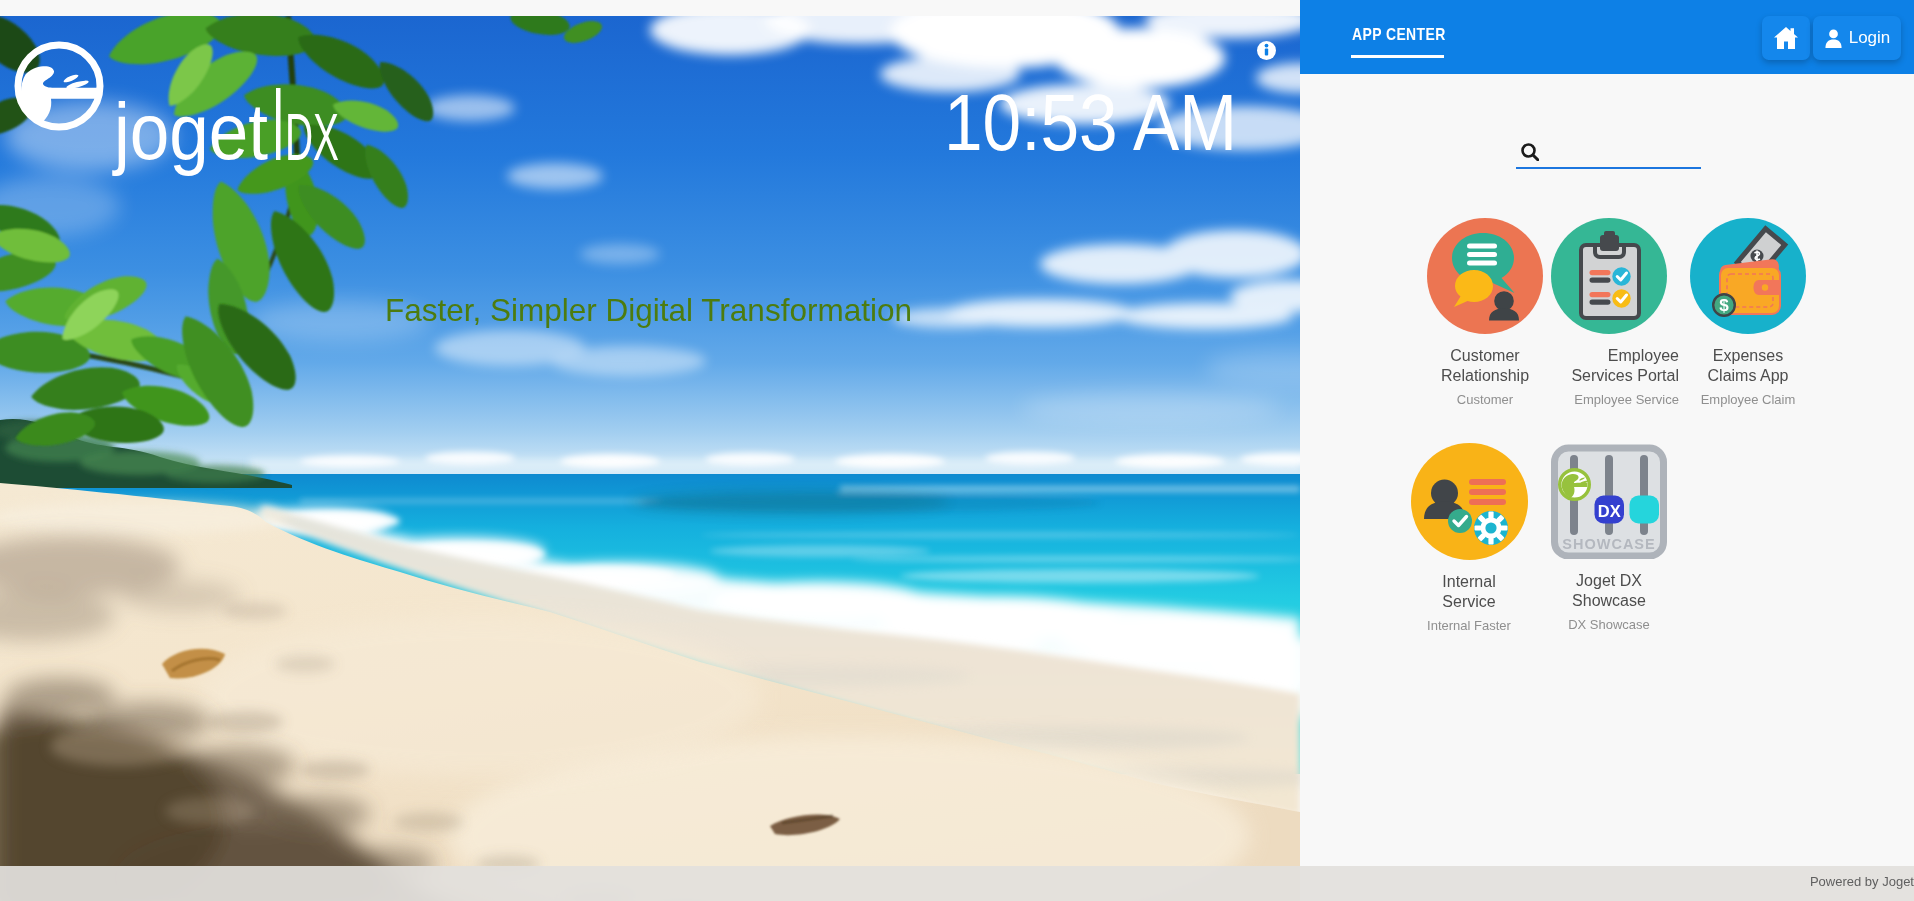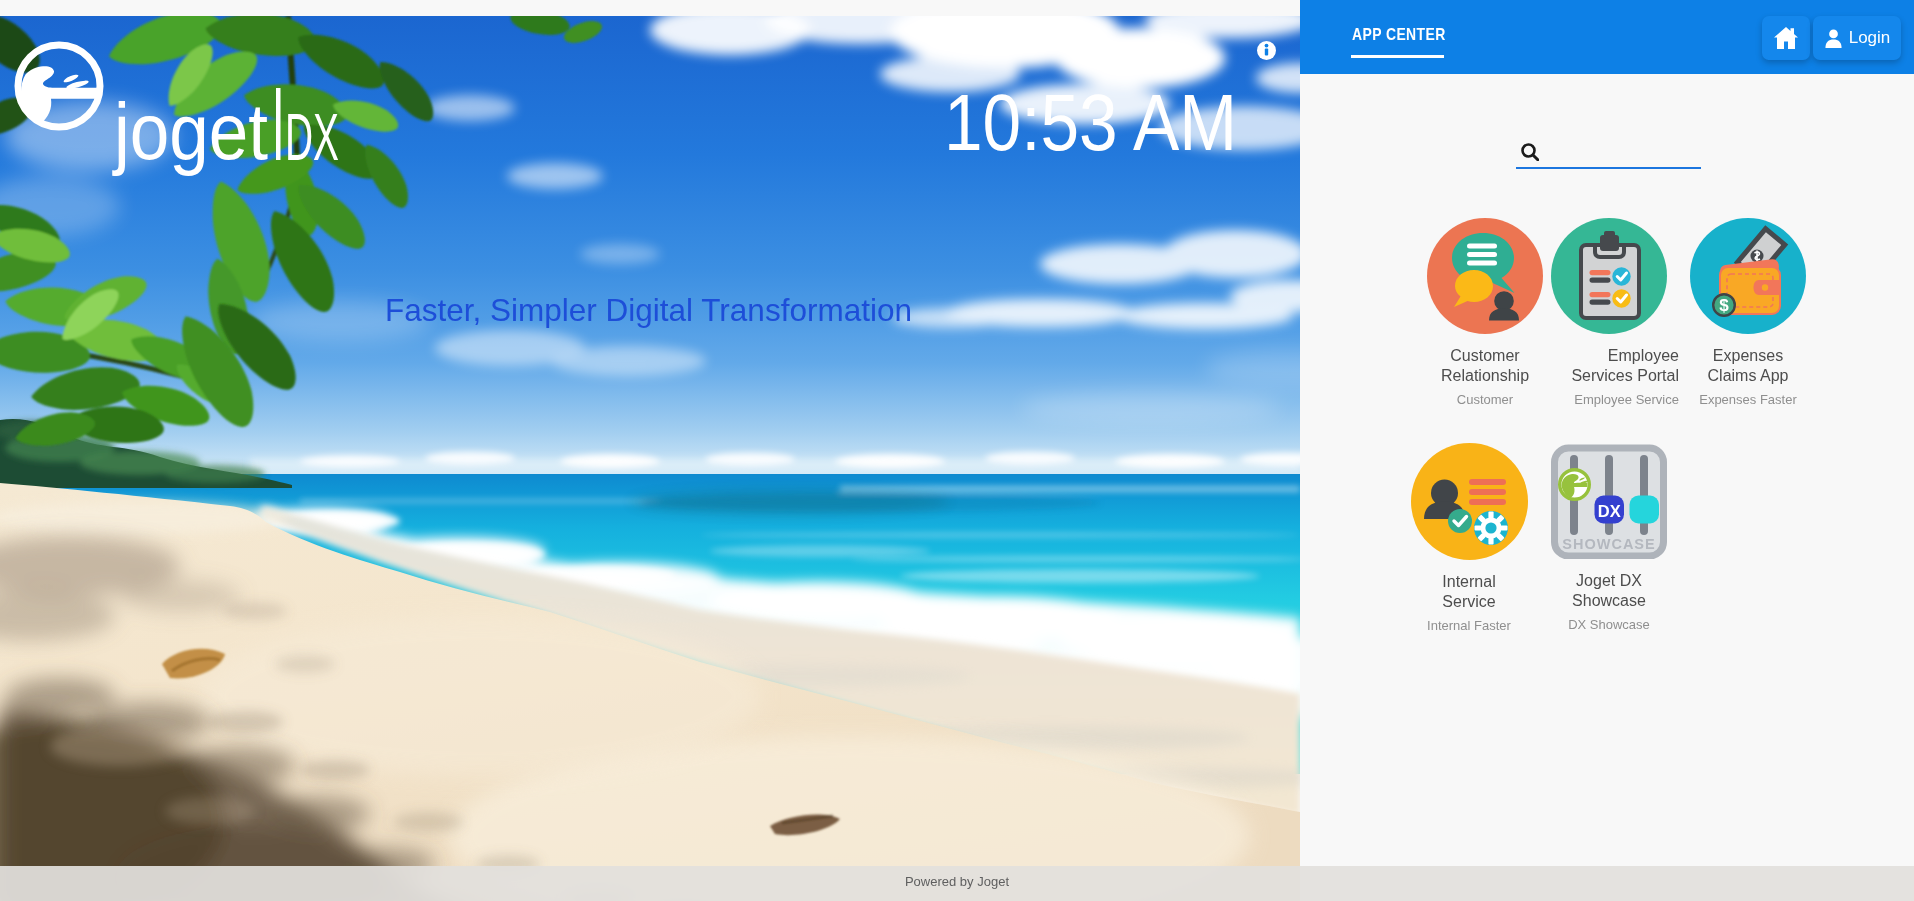--- a/index.html
+++ b/index.html
@@ -2,36 +2,36 @@
 <html><head>
 <meta charset="utf-8">
 <style>
 * { margin:0; padding:0; box-sizing:border-box; }
 html,body { width:1914px; height:901px; overflow:hidden; font-family:"Liberation Sans", sans-serif; background:#f8f8f8; }
 #hero { position:absolute; left:0; top:16px; width:1300px; height:901px; overflow:hidden;text-decoration:underline; }
 #scene { position:absolute; left:0; top:0; }
 #logo { position:absolute; left:13px; top:25px; }
 #wordmark { position:absolute; left:0px; top:0px; }
 #clock { position:absolute; left:884px; top:49px; }
-#headline { position:absolute; left:385px; top:276px; color:#1d4ed8; font-size:31.5px; }
+#headline { position:absolute; left:385px; top:276px; color:#4d7c0f; font-size:31.5px; }
 #info { position:absolute; left:1257px; top:25px; }
 #panel { position:absolute; left:1300px; top:0; width:614px; height:901px; background:#f8f8f8; }
 #topbar { position:absolute; left:0; top:0; width:614px; height:74px; background:#0d80e6; }
 #appcenter { position:absolute; left:52px; top:25px; color:#fff; font-size:17px; font-weight:bold; letter-spacing:0.5px; transform:scaleX(0.82); transform-origin:0 0; }
 #tabline { position:absolute; left:51px; top:55px; width:93px; height:3px; background:#fff; }
 .hbtn { position:absolute; left:462px; top:16px; width:48px; height:44px; background:#1487ec; border-radius:7px; box-shadow:0 3px 6px rgba(0,0,0,0.22); display:flex; align-items:center; justify-content:center; }
 .lbtn { position:absolute; left:513px; top:16px; width:88px; height:44px; background:#1487ec; border-radius:7px; box-shadow:0 3px 6px rgba(0,0,0,0.22); display:flex; align-items:center; justify-content:center; color:#ffffff; font-size:17px; }
 .lbtn svg { margin-right:6px; }
 #search { position:absolute; left:216px; top:137px; width:185px; height:32px; border-bottom:2px solid #1c76df; }
 #search svg { position:absolute; left:5px; top:6px; }
 .app { position:absolute; width:140px; text-align:center; }
 .app .icon { display:block; margin:0 auto; }
 .app .t { margin-top:12px; font-size:16px; color:#4d4d4d; line-height:20px; }
 .app .s { margin-top:6px; font-size:13px; color:#8f8f8f; }
-#footer { position:absolute; left:0; top:866px; width:1914px; height:35px; background:rgba(226,224,221,0.93); color:#5f5f5f; font-size:13px; text-align:center; line-height:32px; z-index:50; }
+#footer { position:absolute; left:0; top:866px; width:1914px; height:35px; background:rgba(226,224,221,0.93); color:#5f5f5f; font-size:13px; text-align:right; line-height:32px; z-index:50; }
 </style>
 </head>
 <body>
 <div id="hero">
 <svg id="scene" width="1300" height="901" viewBox="0 0 1300 901">
 <defs>
 <linearGradient id="skyg" x1="0" y1="0" x2="0" y2="1">
  <stop offset="0" stop-color="#1b66d0"></stop>
  <stop offset="0.3" stop-color="#2379dc"></stop>
  <stop offset="0.55" stop-color="#3c8fe2"></stop>
@@ -364,21 +364,21 @@
           <rect x="30" y="44" width="59" height="14" rx="6" fill="#f2765a"></rect>
         </g>
    <rect x="30" y="49" width="60" height="47" rx="8" fill="#f9a825" stroke="#f2765a" stroke-width="2"></rect>
    <rect x="37" y="56" width="46" height="33" rx="4" fill="none" stroke="#f2765a" stroke-width="1.6" stroke-dasharray="4 3"></rect>
    <path d="M69,62 L90,62 L90,77 L69,77 C65.5,77 63.5,74 63.5,69.5 C63.5,65 65.5,62 69,62 Z" fill="#f2765a"></path>
    <circle cx="75" cy="69.5" r="3.2" fill="#f9a825"></circle>
    <circle cx="34" cy="87" r="10.8" fill="#43a881" stroke="#3f4447" stroke-width="2.4"></circle>
    <text x="34" y="93" font-size="17" font-weight="bold" fill="#fff" text-anchor="middle" font-family="Liberation Sans">$</text>
   </svg>
   <div class="t">Expenses<br>Claims App</div>
-  <div class="s">Expenses Faster</div>
+  <div class="s">Employee Claim</div>
  </div>
 
  <div class="app" style="left:99px; top:443px;">
   <svg class="icon" width="117" height="117" viewBox="0 0 117 117">
    <circle cx="58.5" cy="58.5" r="58.5" fill="#f9b317"></circle>
    <circle cx="33.5" cy="50" r="13.5" fill="#414549"></circle>
    <path d="M13,76 C13,63 22,58.5 33.5,58.5 C45,58.5 54,63 54,76 Z" fill="#414549"></path>
    <rect x="58" y="36" width="37" height="6" rx="3" fill="#ee6f55"></rect>
    <rect x="58" y="46" width="37" height="6" rx="3" fill="#ee6f55"></rect>
    <rect x="58" y="56" width="37" height="6" rx="3" fill="#ee6f55"></rect>

